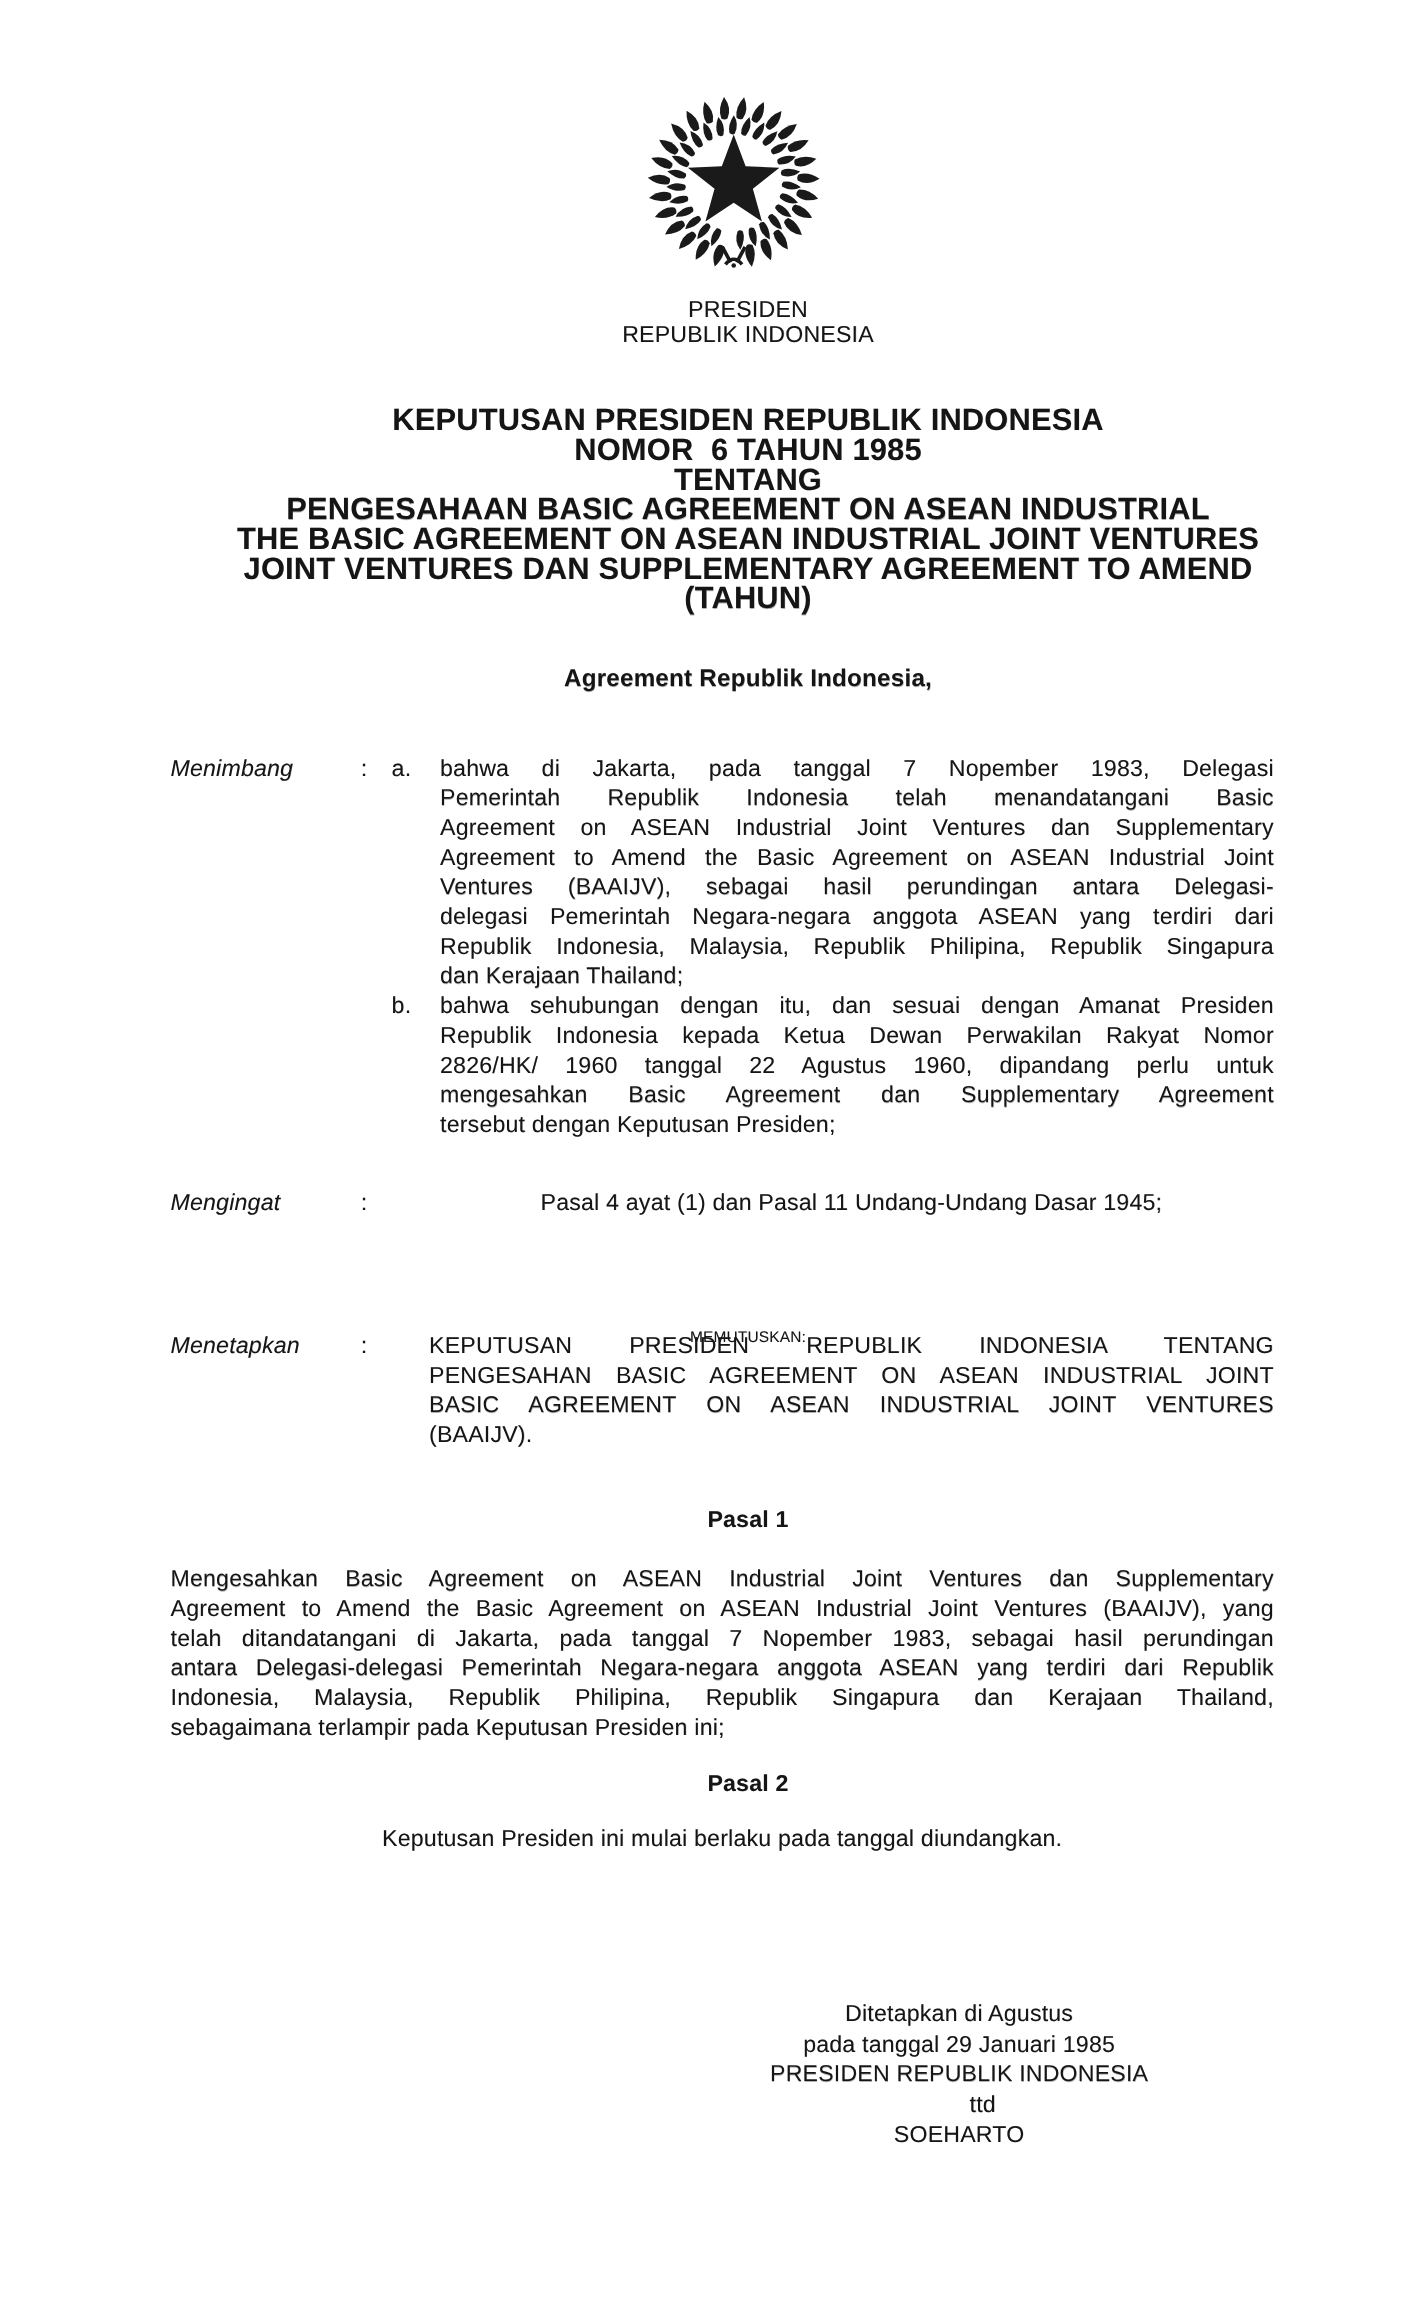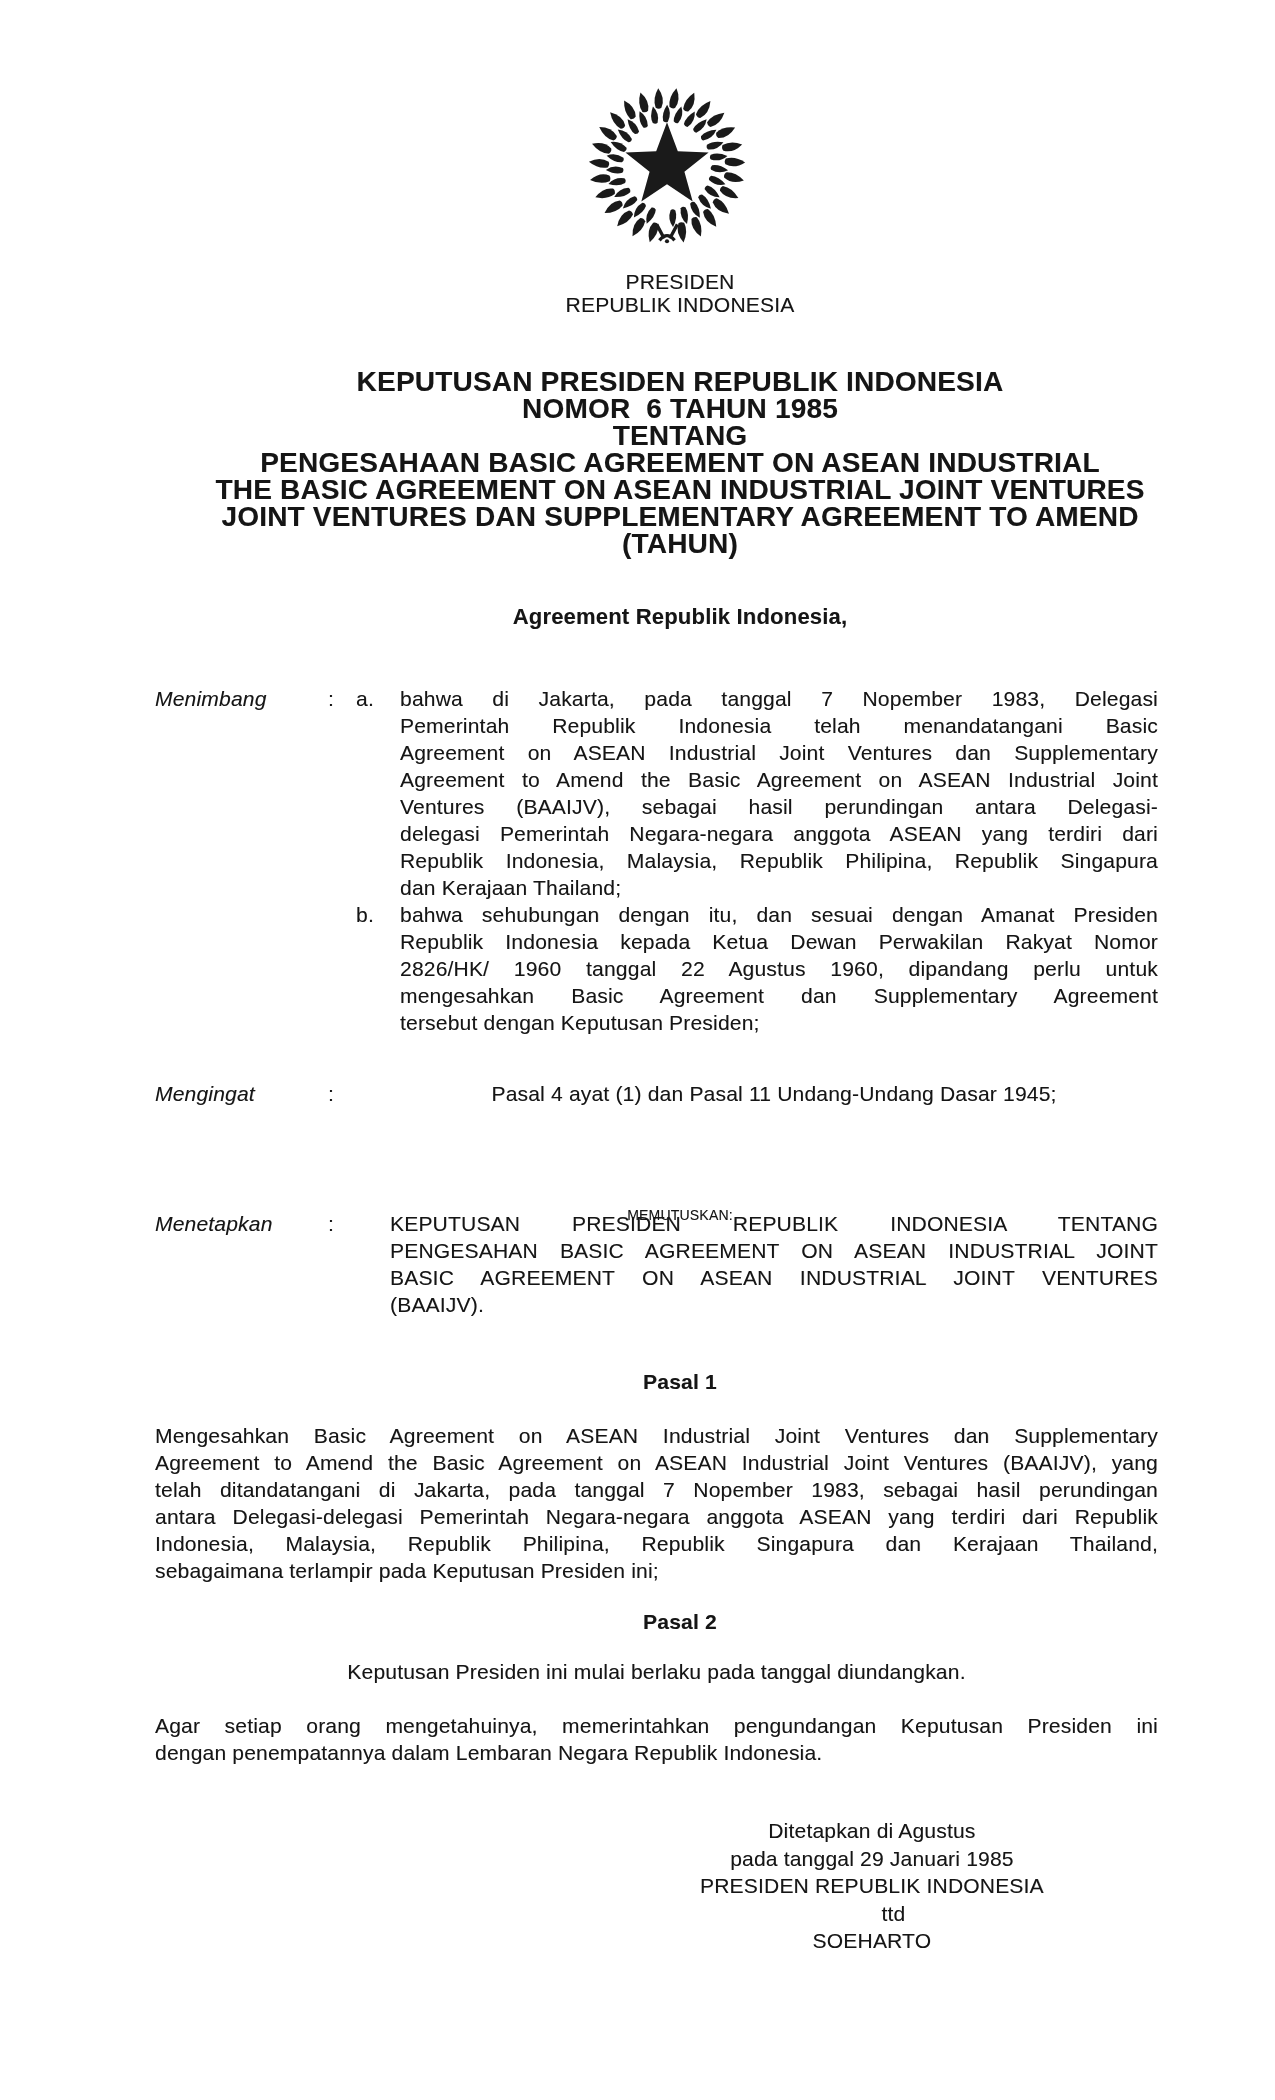--- a/index.html
+++ b/index.html
@@ -173,24 +173,20 @@
       <div class="line">Agreement to Amend the Basic Agreement on ASEAN Industrial Joint Ventures (BAAIJV), yang</div>
       <div class="line">telah ditandatangani di Jakarta, pada tanggal 7 Nopember 1983, sebagai hasil perundingan</div>
       <div class="line">antara Delegasi-delegasi Pemerintah Negara-negara anggota ASEAN yang terdiri dari Republik</div>
       <div class="line">Indonesia, Malaysia, Republik Philipina, Republik Singapura dan Kerajaan Thailand,</div>
       <div class="line last">sebagaimana terlampir pada Keputusan Presiden ini;</div>
     </div>
 
   <div class="chead pasal" style="top:1608px">Pasal 2</div>
   <div class="para line" style="top:1658px">Keputusan Presiden ini mulai berlaku pada tanggal diundangkan.</div>
 
-  <div class="para jblock" style="top:1712px">
-      <div class="line">Agar setiap orang mengetahuinya, memerintahkan pengundangan Keputusan Presiden ini</div>
-      <div class="line last">dengan penempatannya dalam Lembaran Negara Republik Indonesia.</div>
-    </div>
 
   <div class="signature">
     <div class="line">Ditetapkan di Agustus</div>
     <div class="line">pada tanggal 29 Januari 1985</div>
     <div class="line">PRESIDEN REPUBLIK INDONESIA</div>
     <div class="line ttd">ttd</div>
     <div class="line">SOEHARTO</div>
   </div>
 
 </div>

